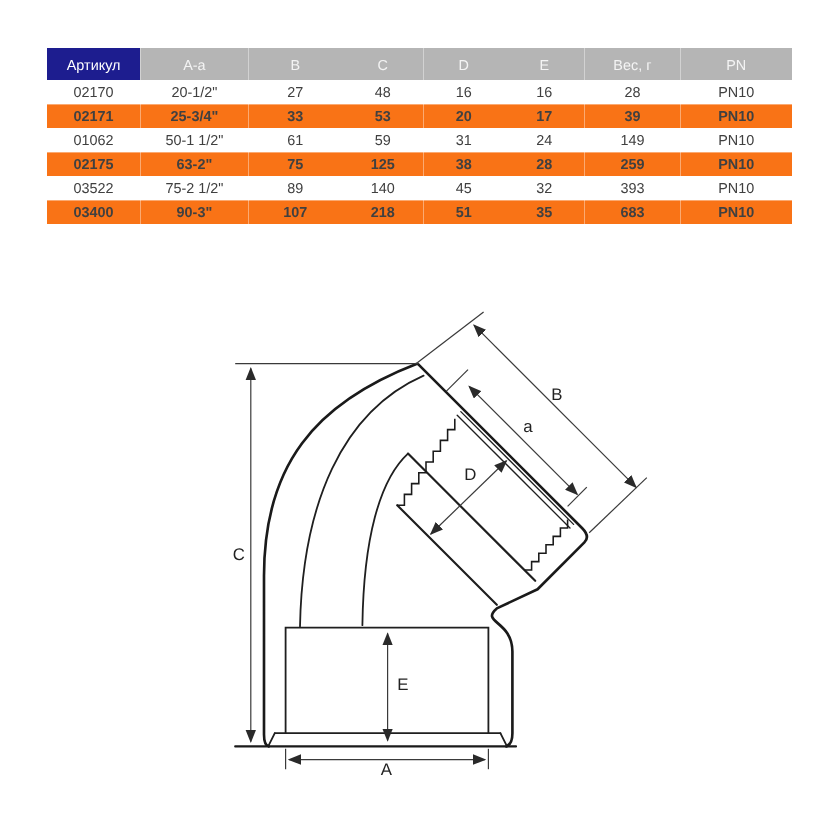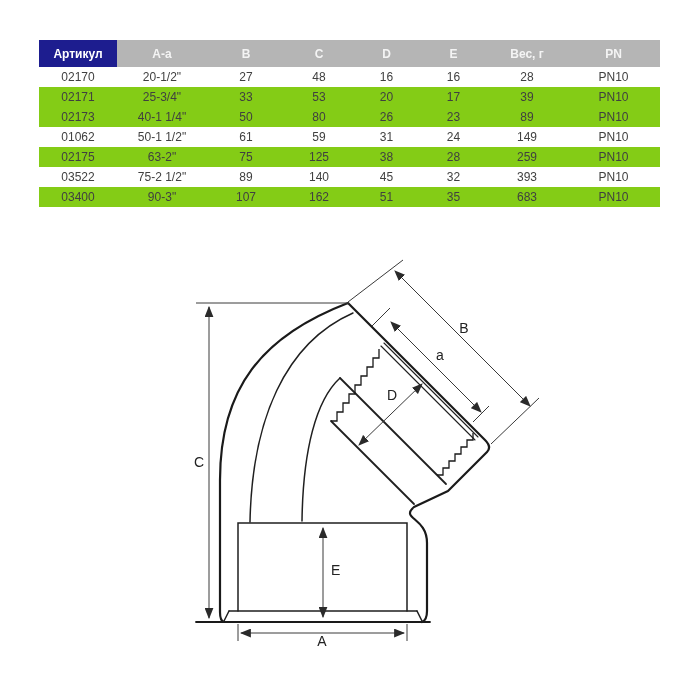--- a/index.html
+++ b/index.html
@@ -8,24 +8,24 @@
   
   .spec-table{
     position:absolute;left:39px;top:40px;width:621px;
     border-collapse:collapse;table-layout:fixed;
     font-size:12px;color:#404040;
   }
   .spec-table th,.spec-table td{
     padding:0;text-align:center;vertical-align:middle;
     font-weight:normal;white-space:nowrap;overflow:hidden;
   }
-  .spec-table thead th{height:27px;background:#b5b5b5;color:#f4f4f4;font-weight:bold;}
+  .spec-table thead th{height:27px;background:#b5b5b5;color:#f4f4f4;}
   .spec-table thead th.accent{background:#1d1d8f;color:#ffffff;}
   .spec-table tbody td{height:20px;background:#ffffff;}
-  .spec-table tbody tr.alt td{background:#84cc16;}
+  .spec-table tbody tr.alt td{background:#f97316;font-weight:bold;}
 
   
   .drawing{position:absolute;left:0;top:0;width:700px;height:700px;}
   .outline{fill:none;stroke:#1a1a1a;stroke-width:2.2px;stroke-linejoin:round;stroke-linecap:round;}
   .inner{fill:none;stroke:#1f1f1f;stroke-width:1.5px;stroke-linecap:round;}
   .inner-thin{fill:none;stroke:#1f1f1f;stroke-width:1.1px;stroke-linecap:round;}
   .zig{fill:none;stroke:#1a1a1a;stroke-width:1.3px;stroke-linejoin:miter;}
   .dim{fill:none;stroke:#3a3a3a;stroke-width:1px;}
   .dim-label{font-size:14px;fill:#222222;}
 </style>
@@ -69,30 +69,20 @@
     <tr class="alt">
       <td>02171</td>
       <td>25-3/4"</td>
       <td>33</td>
       <td>53</td>
       <td>20</td>
       <td>17</td>
       <td>39</td>
       <td>PN10</td>
     </tr>
-    <tr class="alt">
-      <td>02173</td>
-      <td>40-1 1/4"</td>
-      <td>50</td>
-      <td>80</td>
-      <td>26</td>
-      <td>23</td>
-      <td>89</td>
-      <td>PN10</td>
-    </tr>
     <tr>
       <td>01062</td>
       <td>50-1 1/2"</td>
       <td>61</td>
       <td>59</td>
       <td>31</td>
       <td>24</td>
       <td>149</td>
       <td>PN10</td>
     </tr>
@@ -113,21 +103,21 @@
       <td>140</td>
       <td>45</td>
       <td>32</td>
       <td>393</td>
       <td>PN10</td>
     </tr>
     <tr class="alt">
       <td>03400</td>
       <td>90-3"</td>
       <td>107</td>
-      <td>162</td>
+      <td>218</td>
       <td>51</td>
       <td>35</td>
       <td>683</td>
       <td>PN10</td>
     </tr>
   </tbody>
 </table>
 
 <svg class="drawing" viewBox="0 0 700 700" xmlns="http://www.w3.org/2000/svg">
   <defs>

